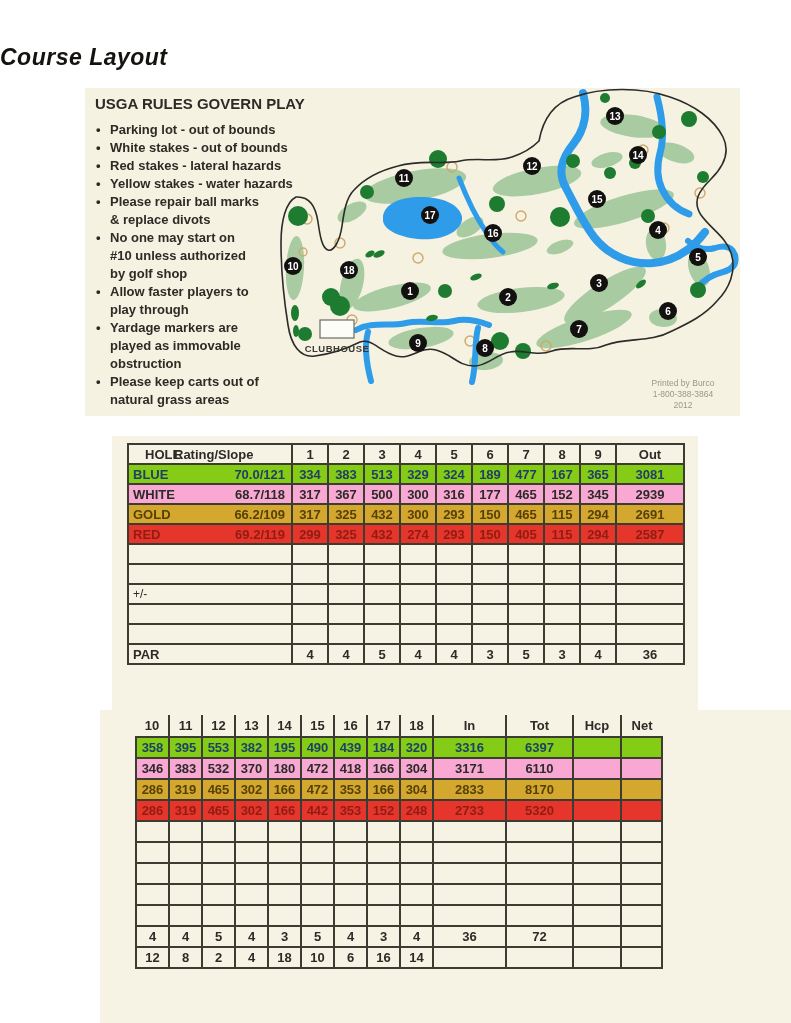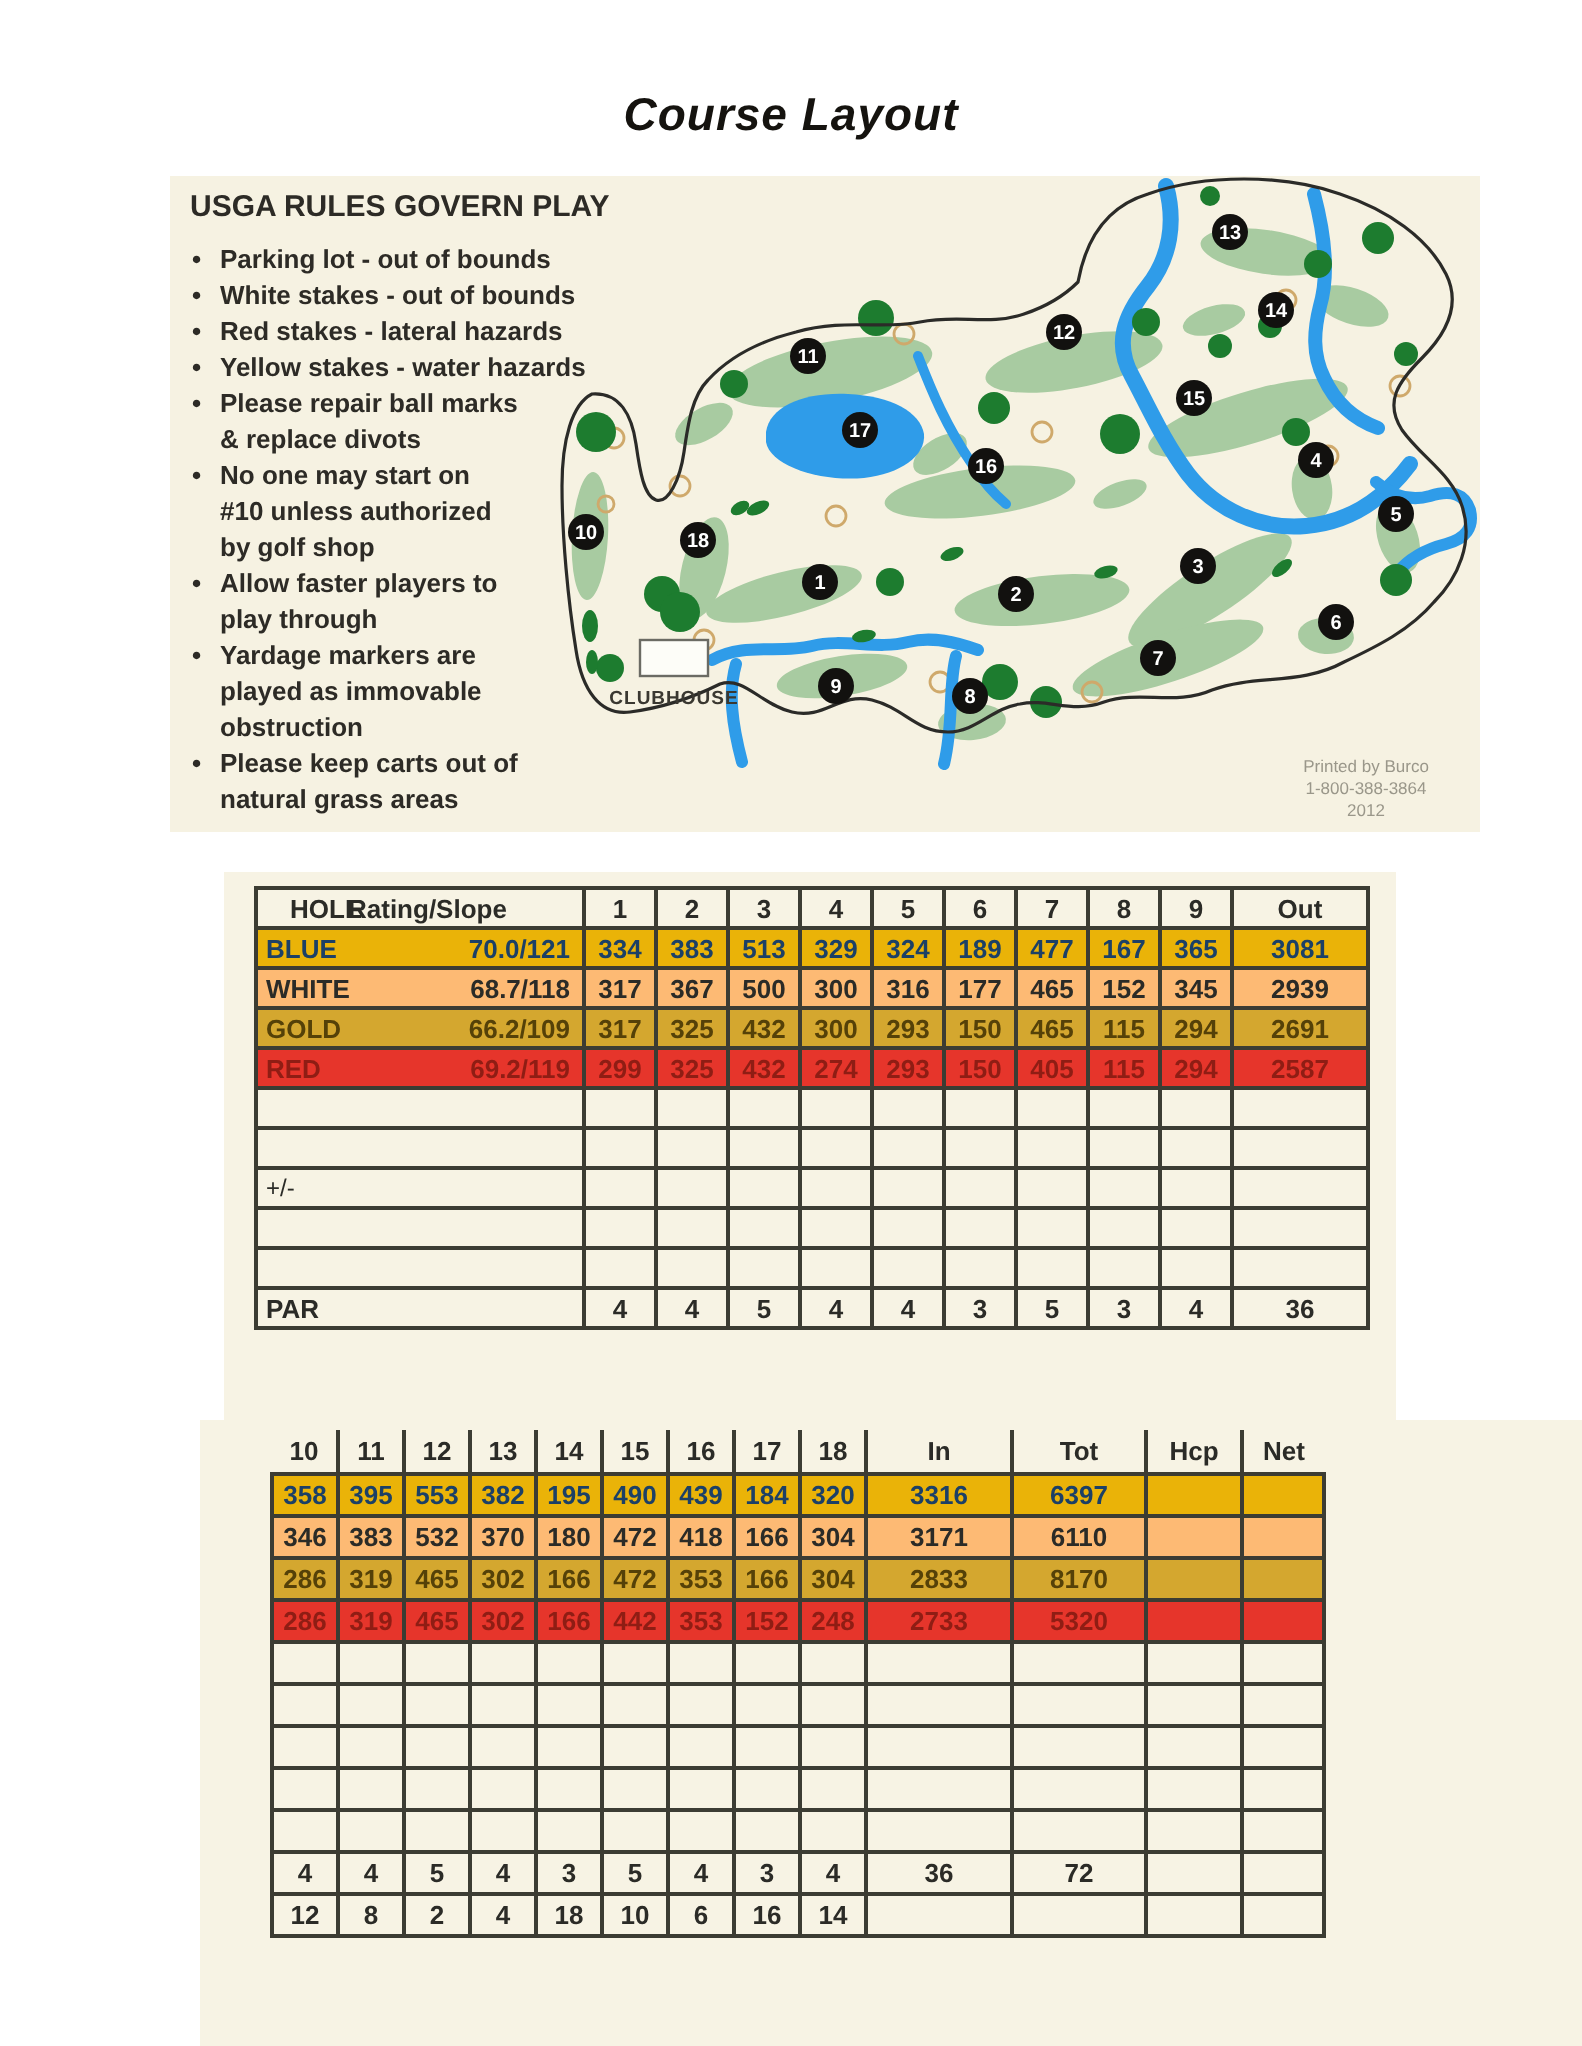--- a/index.html
+++ b/index.html
@@ -1,19 +1,19 @@
 <!DOCTYPE html>
 <html><head>
 <meta charset="utf-8">
 <style>
   html,body{margin:0;padding:0;background:#ffffff;}
   .page{position:relative;width:791px;height:1023px;background:#ffffff;
         font-family:"Liberation Sans",sans-serif;overflow:hidden;}
 
-  .page-title{position:absolute;left:0;top:44px;width:791px;text-align:center;
+  .page-title{position:absolute;left:0;top:44px;width:791px;text-align:left;
               font-size:23px;font-weight:bold;font-style:italic;color:#15130f;letter-spacing:.5px;}
 
   
   .map-card{position:absolute;left:85px;top:88px;width:655px;height:328px;background:#f6f2e2;}
   .band{position:absolute;background:#f7f3e4;}
   .band1{left:112px;top:436px;width:586px;height:274px;}
   .band2{left:100px;top:710px;width:691px;height:313px;}
 
   
   .rules{position:absolute;left:10px;top:7px;width:218px;color:#2d2b26;}
@@ -49,22 +49,22 @@
   #back th:first-child{border-left:none;}
   #back th:last-child{border-right:none;margin-left:16px;}
 
   
   .c-label{border-right:none !important;text-align:left;padding-left:4px;}
   .c-rating{border-left:none !important;}
   td.c-rating{text-align:right;padding-right:6px;}
   th.c-rating{text-align:left;padding-left:2px;margin-left:48px;}
   th.c-label{text-align:left;padding-left:16px;}
 
-  tr.r-blue td{background:#eab308;color:#1c4066;}
-  tr.r-white td{background:#fdba74;color:#2b2b27;}
+  tr.r-blue td{background:#84cc16;color:#1c4066;}
+  tr.r-white td{background:#f9a8d4;color:#2b2b27;}
   tr.r-gold td{background:#d4a72f;color:#554108;}
   tr.r-red td{background:#e6352b;color:#8f1d14;}
   tr.r-blank td,tr.r-plain td{background:transparent;}
   tr.r-blank td.c-label{font-weight:normal;font-size:12px;}
 </style>
 </head>
 <body>
 
 <div class="page">
 

